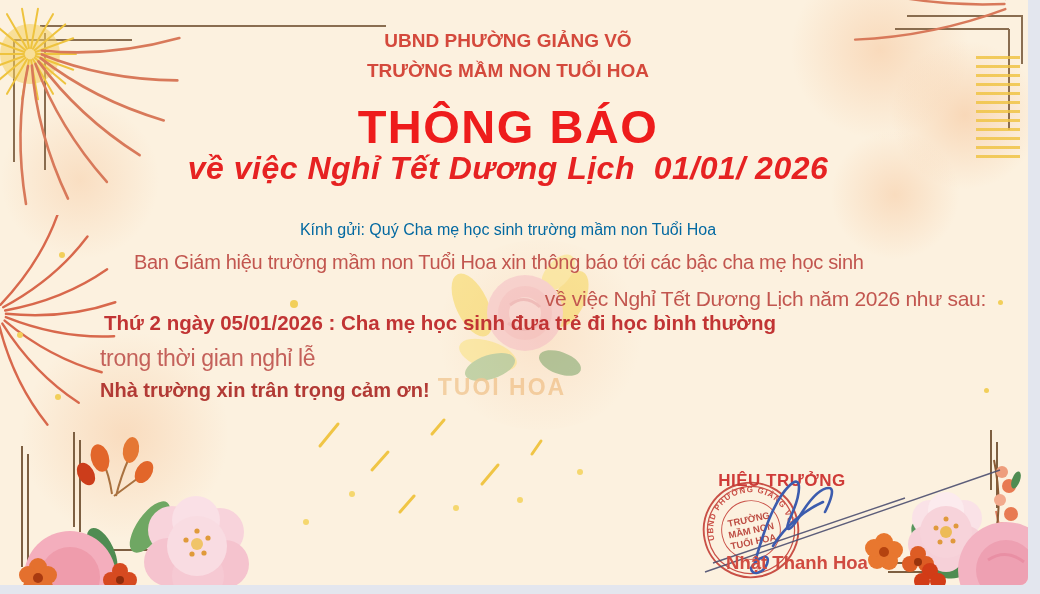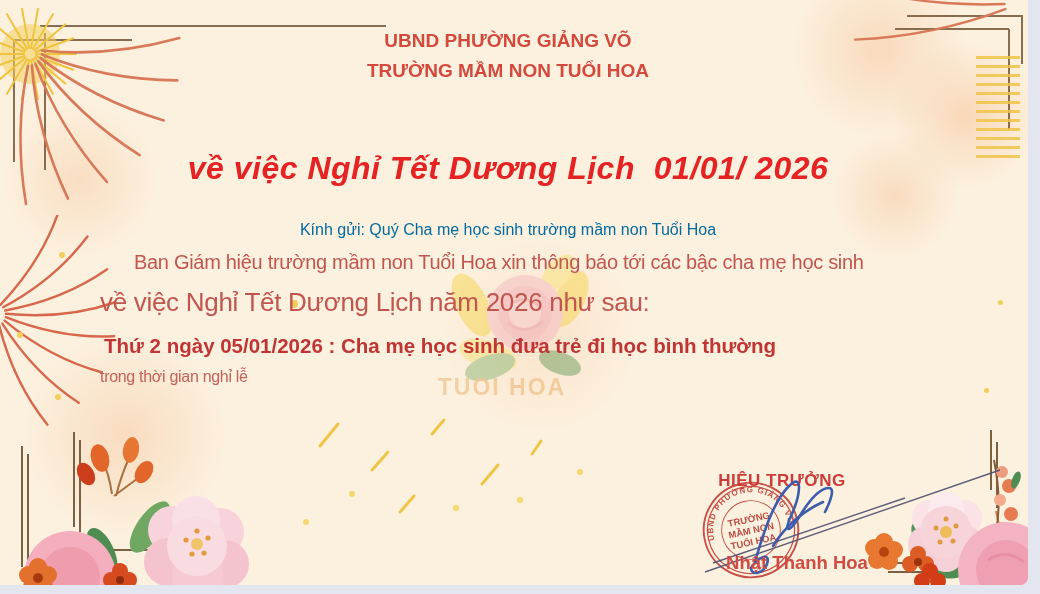--- a/index.html
+++ b/index.html
@@ -10,25 +10,25 @@
   .blob{position:absolute;border-radius:50%;pointer-events:none;}
   .layer{position:absolute;pointer-events:none;}
   .ctext{position:absolute;left:0;right:12px;text-align:center;white-space:pre;}
   .org{font-weight:bold;font-size:19px;color:#d4493c;line-height:30px;}
   .title{top:99px;font-size:47px;font-weight:800;color:#ee1c1c;letter-spacing:1.5px;}
   .subtitle{top:150px;font-size:32px;font-weight:bold;font-style:italic;color:#e62222;letter-spacing:0.5px;}
   .salutation{top:221px;font-size:16px;font-weight:normal;color:#0369a1;}
   .bodyblock{position:absolute;left:100px;top:251px;width:886px;}
   .line{white-space:pre;}
   .intro1{font-size:20px;color:#c2564f;letter-spacing:-0.3px;text-indent:34px;}
-  .intro2{font-size:26px;color:#c2564f;letter-spacing:-0.3px;margin-top:13px;}
+  .intro2{font-size:21px;color:#c2564f;letter-spacing:-0.3px;margin-top:13px;text-align:right;}
   .sched1{font-size:20.5px;font-weight:bold;color:#b02c2e;letter-spacing:-0.6px;margin-top:13px;}
-  .sched2{font-size:20.5px;font-weight:bold;color:#c13434;margin-top:16px;padding-left:4px;}
+  .sched2{font-size:20.5px;font-weight:bold;color:#c13434;padding-left:4px;}
   .wishes1{font-size:19px;color:#c4615a;letter-spacing:-0.3px;margin-top:17px;padding-left:7px;}
-  .wishes2{font-size:16px;color:#c4615a;letter-spacing:-0.3px;margin-top:10px;}
+  .wishes2{font-size:23px;color:#c4615a;letter-spacing:-0.3px;margin-top:10px;}
   .thanks{font-size:20px;font-weight:bold;color:#b23a35;margin-top:7px;}
   .sig-role{position:absolute;left:702px;top:471px;width:160px;text-align:center;
             font-weight:bold;font-size:17px;color:#cf3b38;letter-spacing:0.5px;}
   .sig-name{position:absolute;left:712px;top:552px;width:170px;text-align:center;
             font-weight:bold;font-size:18.5px;color:#d04b41;}
   .dashes{position:absolute;left:976px;top:56px;width:44px;height:108px;
           background:repeating-linear-gradient(180deg, rgba(240,196,70,.85) 0 2.5px, transparent 2.5px 9px);}
   .dot{position:absolute;width:5px;height:5px;border-radius:50%;background:#f2cf5a;}
   svg{display:block;}
 </style>
@@ -297,28 +297,30 @@
       <g transform="translate(104,158)">
         <circle cx="0" cy="-7" r="8" fill="#d23c17"></circle>
           <circle cx="8" cy="3" r="8" fill="#d23c17"></circle>
         <circle cx="-8" cy="3" r="8" fill="#d23c17"></circle>
       </g>
     </g>
   </svg>
 
   <div class="ctext org" style="top:26px;">UBND PHƯỜNG GIẢNG VÕ</div>
   <div class="ctext org" style="top:56px;">TRƯỜNG MẦM NON TUỔI HOA</div>
+  <div class="ctext title">THÔNG BÁO</div>
   <div class="ctext subtitle">về việc Nghỉ Tết Dương Lịch  01/01/ 2026</div>
   <div class="ctext salutation">Kính gửi: Quý Cha mẹ học sinh trường mầm non Tuổi Hoa</div>
 
   <div class="bodyblock">
     <div class="line intro1">Ban Giám hiệu trường mầm non Tuổi Hoa xin thông báo tới các bậc cha mẹ học sinh</div>
     <div class="line intro2">về việc Nghỉ Tết Dương Lịch năm 2026 như sau:</div>
     <div class="line sched2">Thứ 2 ngày 05/01/2026 : Cha mẹ học sinh đưa trẻ đi học bình thường</div>
     <div class="line wishes2">trong thời gian nghỉ lễ</div>
+    <div class="line thanks">Nhà trường xin trân trọng cảm ơn!</div>
   </div>
 
   <div class="sig-role">HIỆU TRƯỞNG</div>
 
   <svg class="layer" width="104" height="104" viewBox="0 0 110 110" style="left:699px;top:478px;" xmlns:xlink="http://www.w3.org/1999/xlink">
     <g transform="rotate(-12 55 55)" opacity=".88">
       <circle cx="55" cy="55" r="50" fill="none" stroke="#c23a32" stroke-width="2"></circle>
       <circle cx="55" cy="55" r="46" fill="none" stroke="#c23a32" stroke-width="1.3"></circle>
       <circle cx="55" cy="55" r="31" fill="none" stroke="#c23a32" stroke-width="1"></circle>
       <defs>

